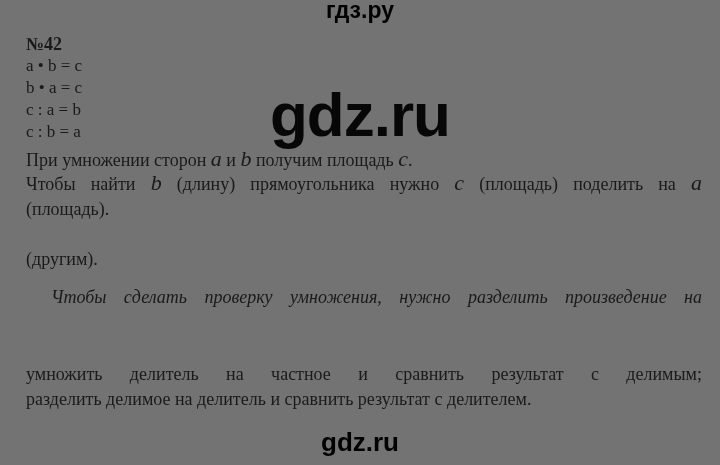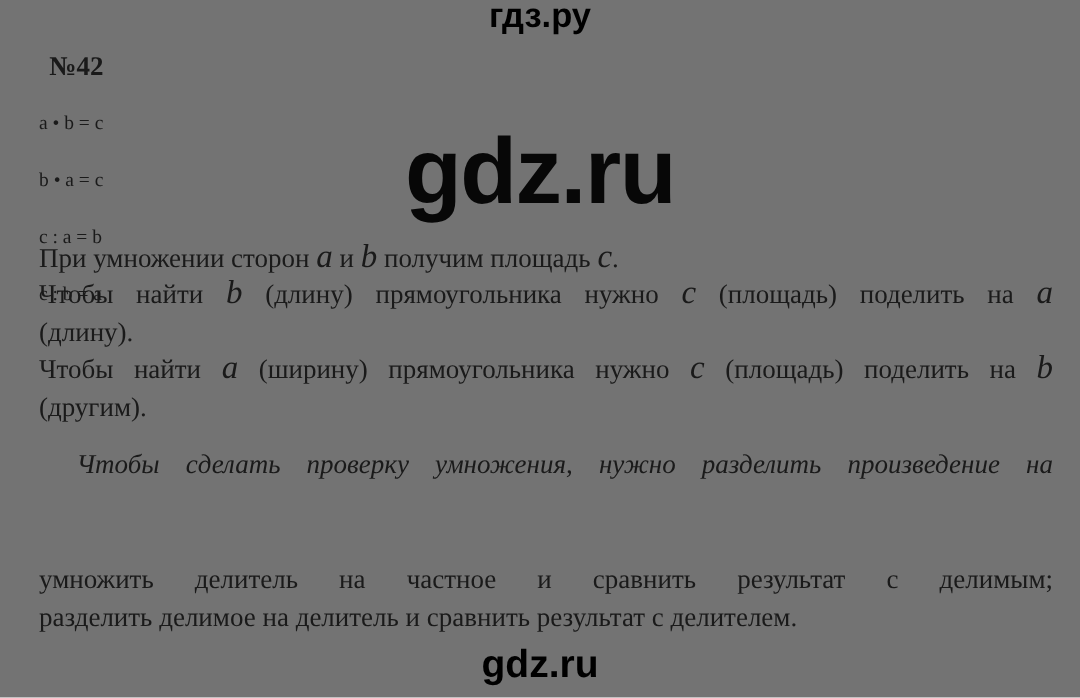--- a/index.html
+++ b/index.html
@@ -30,48 +30,45 @@
   }
   .problem-block {
     position: absolute;
     left: 26px;
     top: 33px;
   }
   .problem-number {
     font-weight: bold;
     font-size: 18px;
     line-height: 22px;
-    text-align: right;
   }
   .formula {
-    font-size: 13px;
+    font-size: 17px;
     line-height: 22px;
     white-space: pre;
-    margin-top: 16px;
   }
   .watermark {
     position: absolute;
     left: 270px;
     top: 84px;
     font-family: "Liberation Sans", "DejaVu Sans", sans-serif;
     font-weight: bold;
     font-size: 62px;
     line-height: 62px;
     letter-spacing: -1px;
     color: #070707;
     z-index: 0;
   }
   .line {
     position: absolute;
     left: 26px;
     width: 676px;
     font-size: 18px;
     line-height: 25px;
     z-index: 1;
-    margin-top: 12px;
   }
   .justify {
     text-align: justify;
     -moz-text-align-last: justify;
     text-align-last: justify;
   }
   .indent {
     text-indent: 25px;
     font-style: italic;
   }
@@ -108,23 +105,22 @@
     <div class="formula">a • b = c</div>
     <div class="formula">b • a = c</div>
     <div class="formula">c : a = b</div>
     <div class="formula">c : b = a</div>
   </div>
 
   <div class="line" style="top:148px"><span>При умножении сторон </span><span class="var">a</span><span> и </span><span class="var">b</span><span> получим площадь </span><span class="var">c</span><span>.</span></div>
 
   <div class="line justify" style="top:172px"><span>Чтобы найти </span><span class="var">b</span><span> (длину) прямоугольника нужно </span><span class="var">c</span><span> (площадь) поделить на </span><span class="var">a</span></div>
 
-  <div class="line" style="top:197px">(длину).</div>
+  <div class="line" style="top:197px">(площадь).</div>
 
-  <div class="line justify" style="top:222px"><span>Чтобы найти </span><span class="var">a</span><span> (ширину) прямоугольника нужно </span><span class="var">c</span><span> (площадь) поделить на </span><span class="var">b</span></div>
 
   <div class="line" style="top:247px">(другим).</div>
 
   <div class="line justify indent" style="top:285px">Чтобы сделать проверку умножения, нужно разделить произведение на</div>
 
 
 
   <div class="line justify" style="top:362px">умножить делитель на частное и сравнить результат с делимым;</div>
 
   <div class="line" style="top:387px">разделить делимое на делитель и сравнить результат с делителем.</div>

